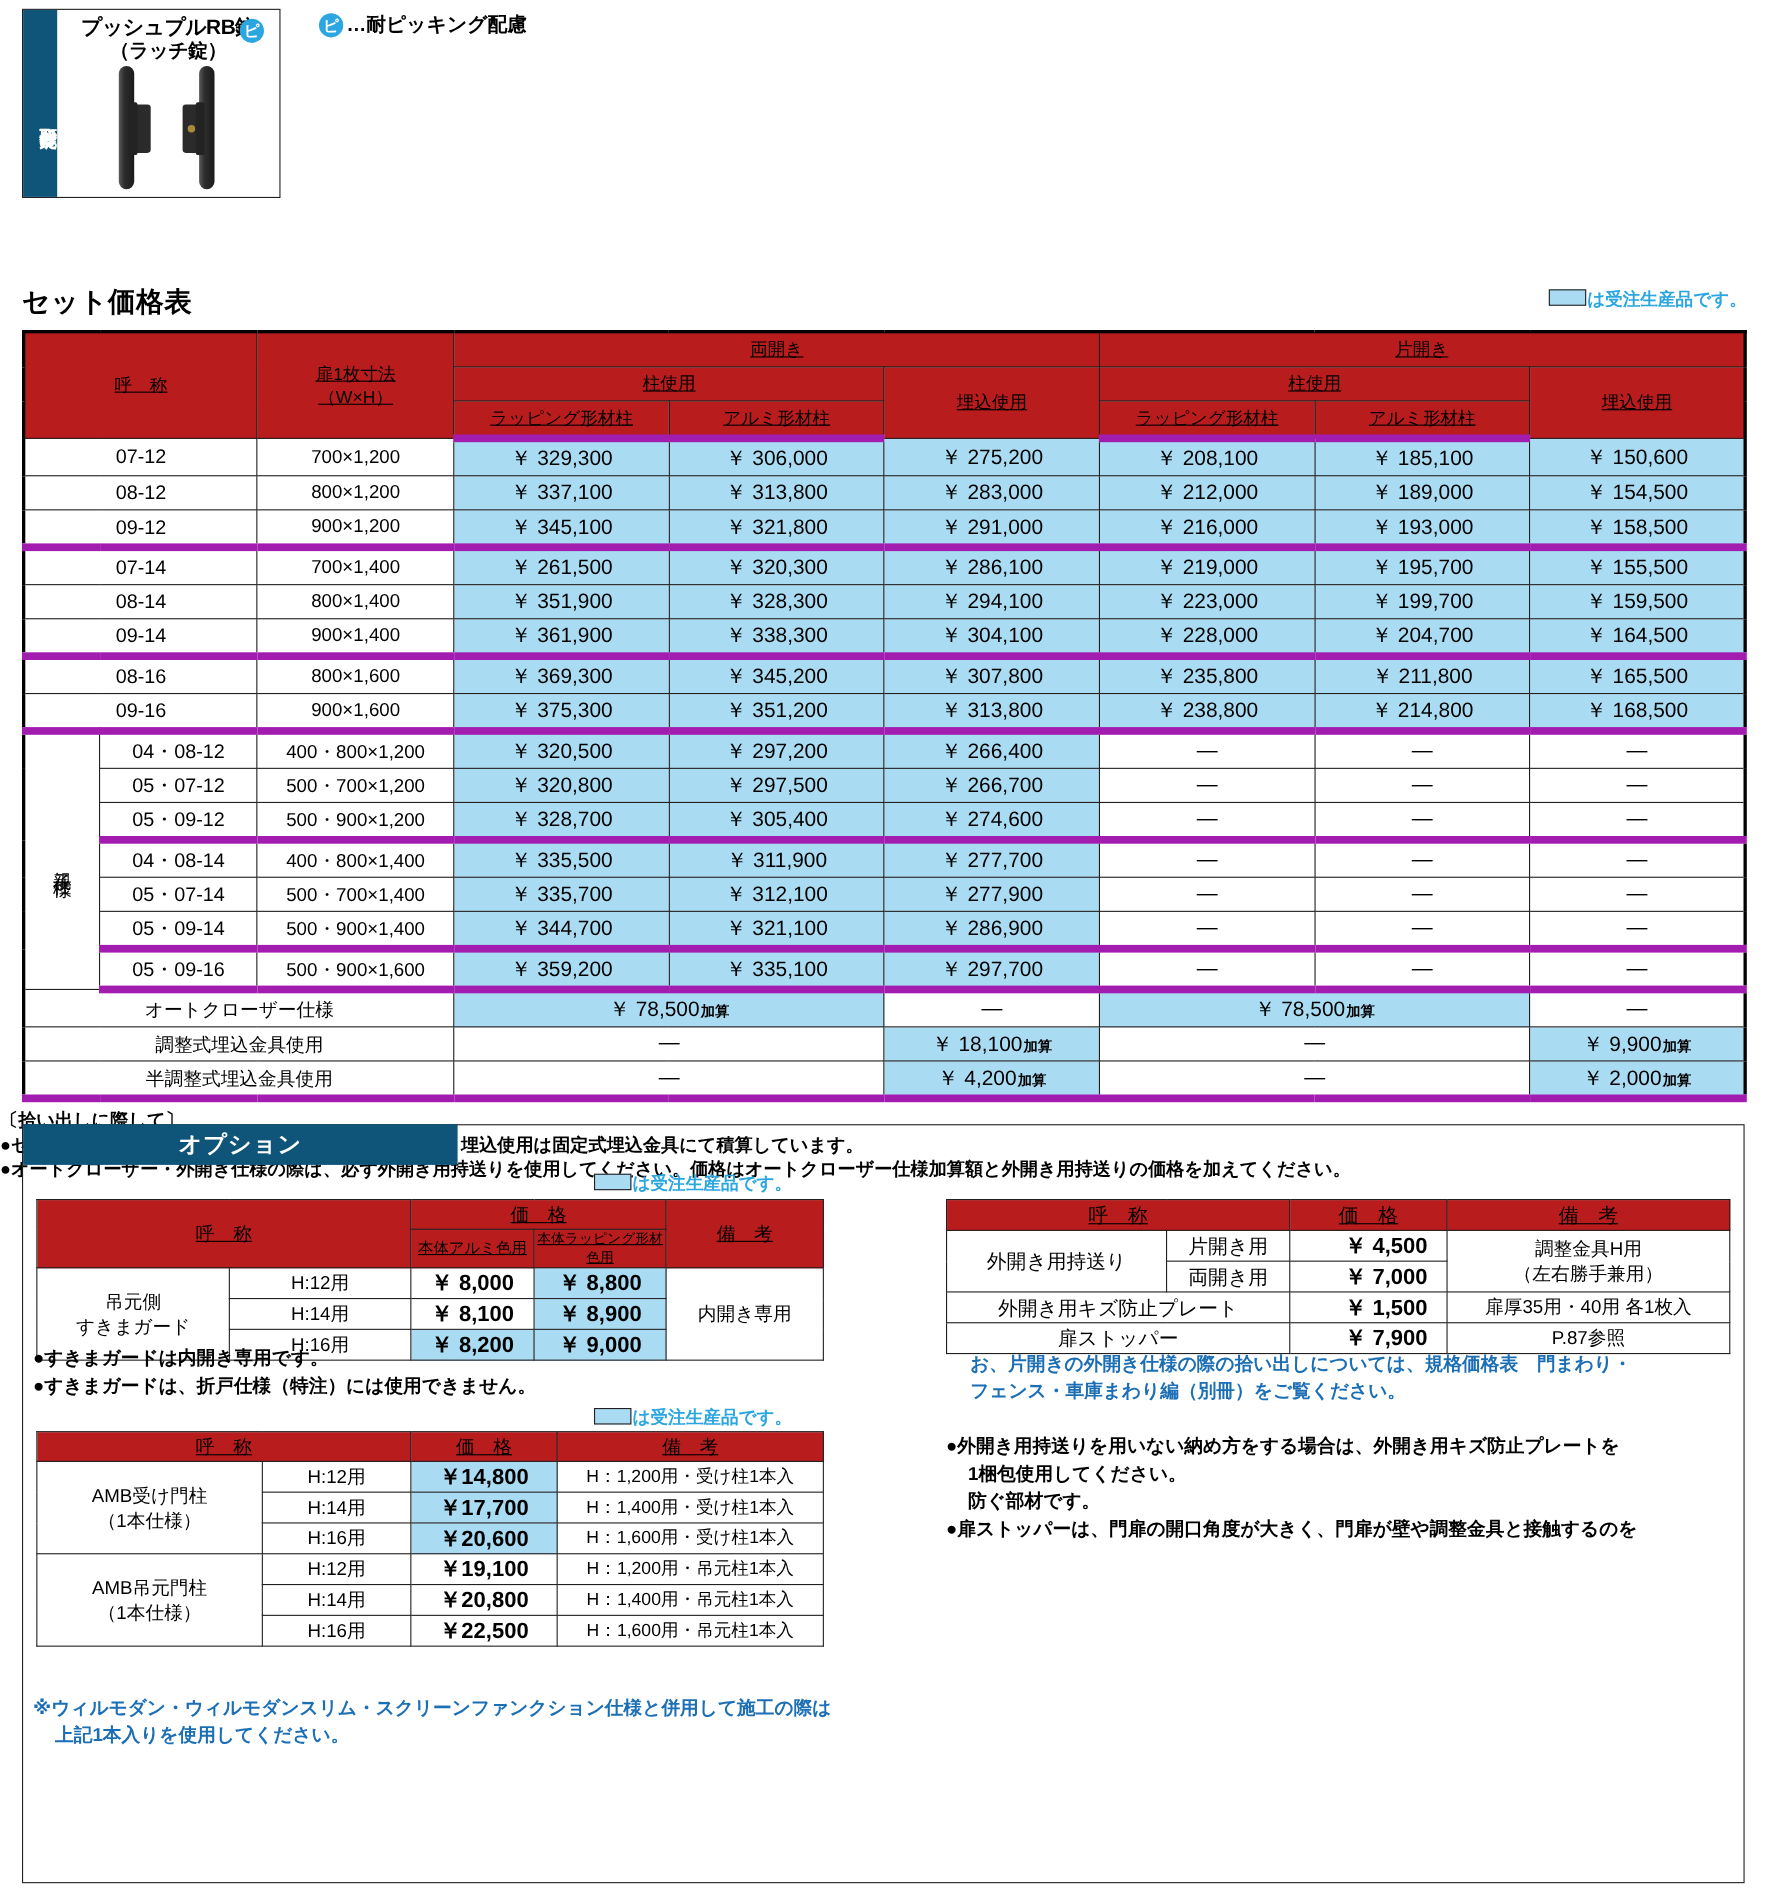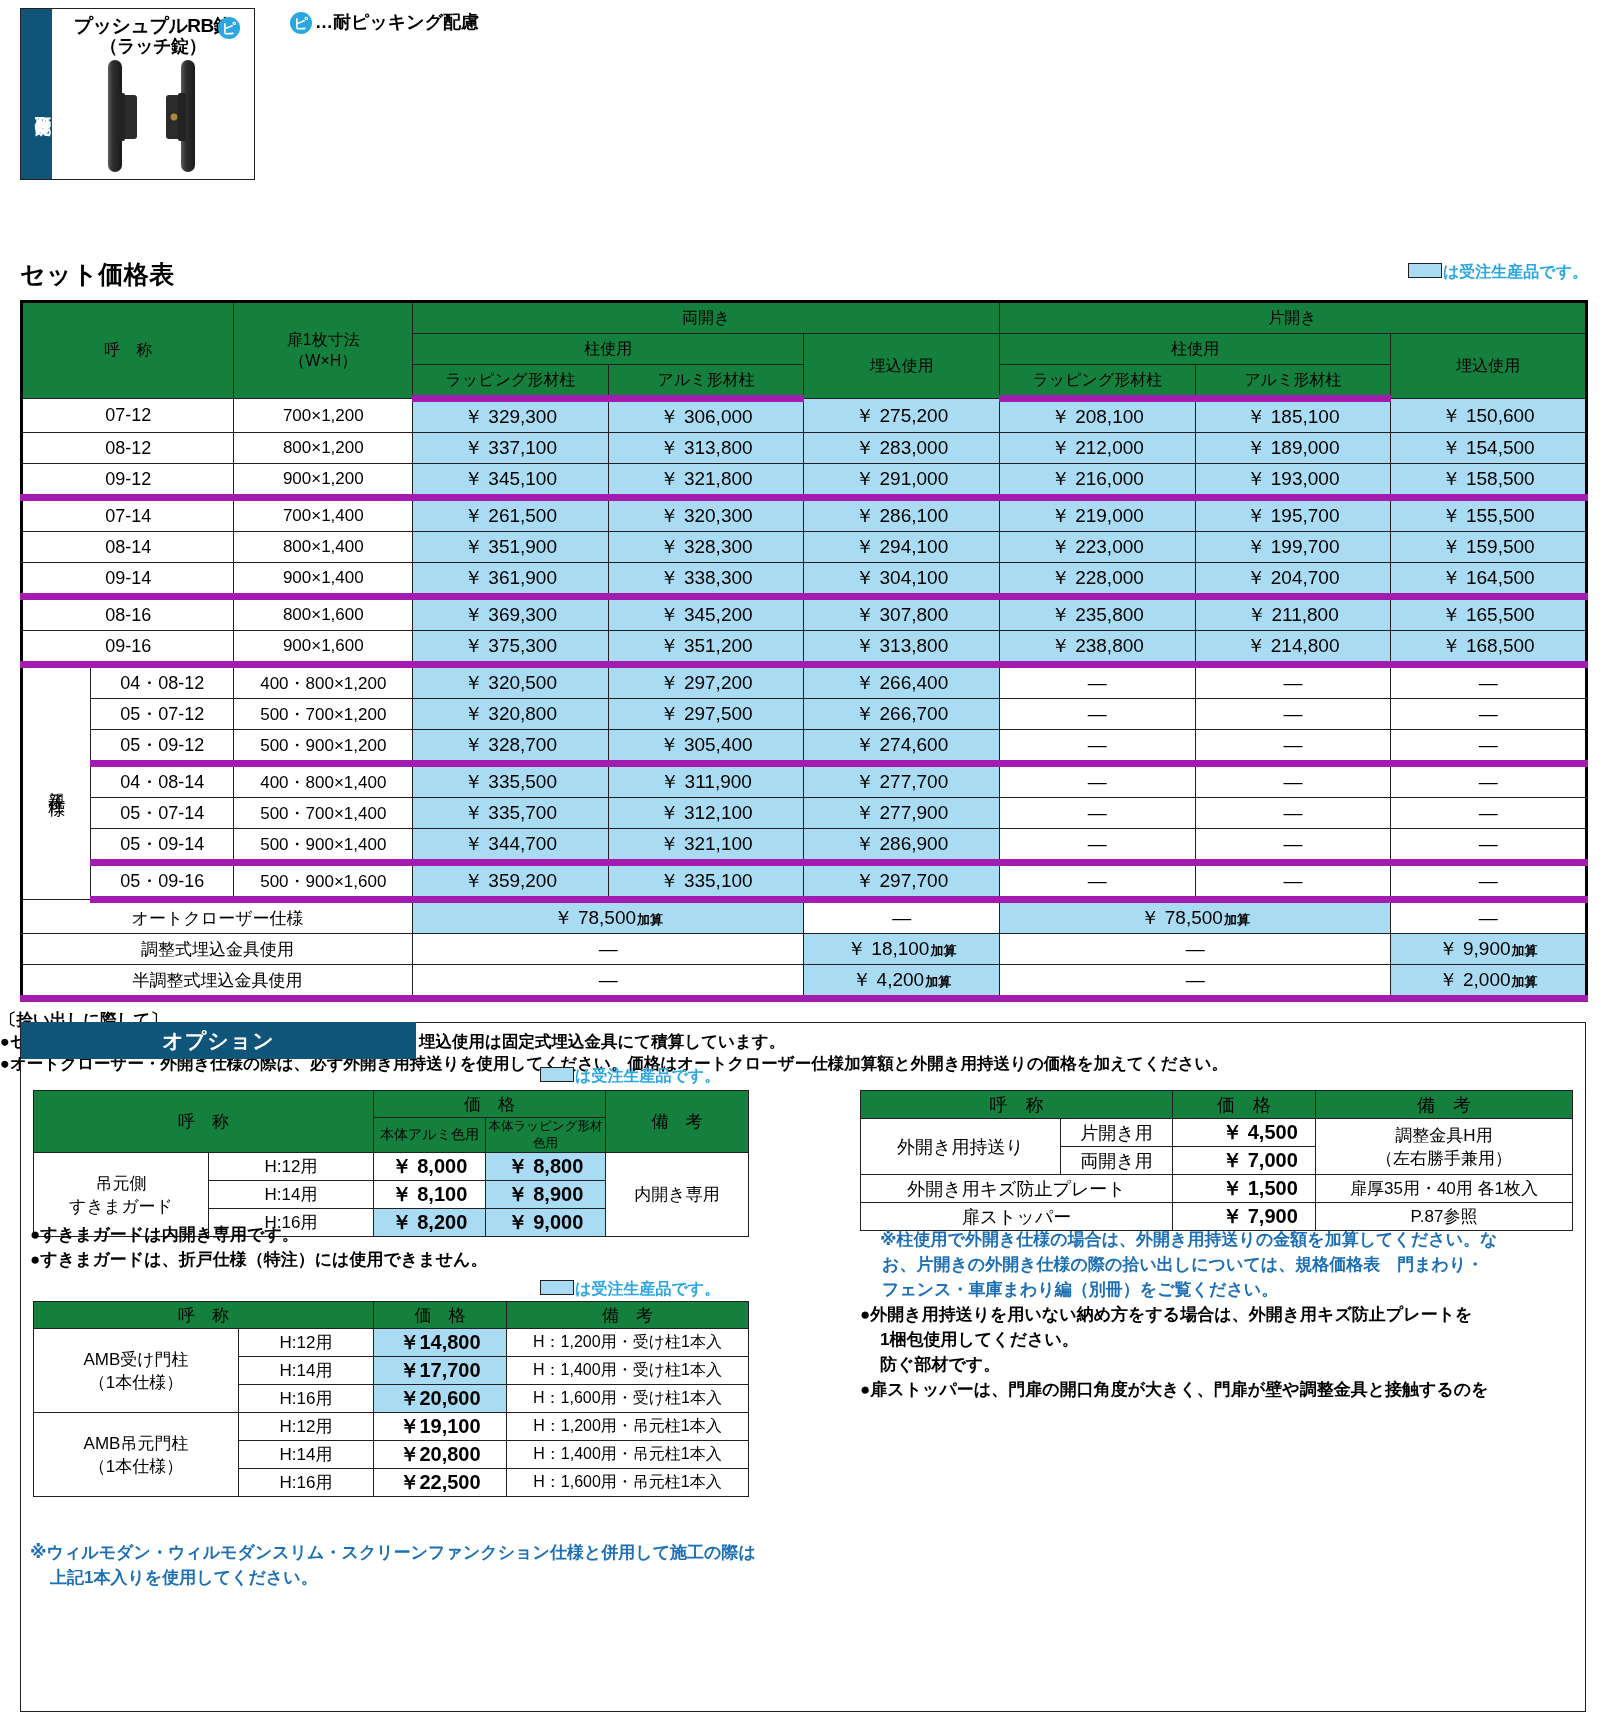--- a/index.html
+++ b/index.html
@@ -116,22 +116,23 @@
     table-layout: fixed;
   }
   table.grid td, table.grid th {
     border: 1px solid #231f20;
     text-align: center;
     vertical-align: middle;
     font-weight: normal;
     padding: 0;
   }
   .hd {
-    background: #15803d;
+    background: #b91c1c;
     font-size: 16px;
+    text-decoration: underline;
   }
   .price {
     background: #a9dcf3;
     font-weight: bold;
     font-size: 19px;
     white-space: nowrap;
   }
   .dash { font-weight: bold; font-size: 19px; }
 
   
@@ -633,21 +634,20 @@
     </tr>
     <tr>
       <td colspan="2">扉ストッパー</td>
       <td class="pr">￥ 7,900</td>
       <td class="rm">P.87参照</td>
     </tr>
   </tbody>
 </table>
 
 <div class="blue-notes" style="left:860px; top:1227px;">
-  <span class="ind2">※柱使用で外開き仕様の場合は、外開き用持送りの金額を加算してください。な</span>
   <span class="ind2" style="padding-left:22px">お、片開きの外開き仕様の際の拾い出しについては、規格価格表　門まわり・</span>
   <span class="ind2" style="padding-left:22px">フェンス・車庫まわり編（別冊）をご覧ください。</span>
 </div>
 
 <div class="bullet-notes" style="left:860px; top:1302px;">
   <div>●外開き用持送りを用いない納め方をする場合は、外開き用キズ防止プレートを</div>
   <div style="padding-left:20px">1梱包使用してください。</div>
   <div style="padding-left:20px">防ぐ部材です。</div>
   <div>●扉ストッパーは、門扉の開口角度が大きく、門扉が壁や調整金具と接触するのを</div>
 </div>

